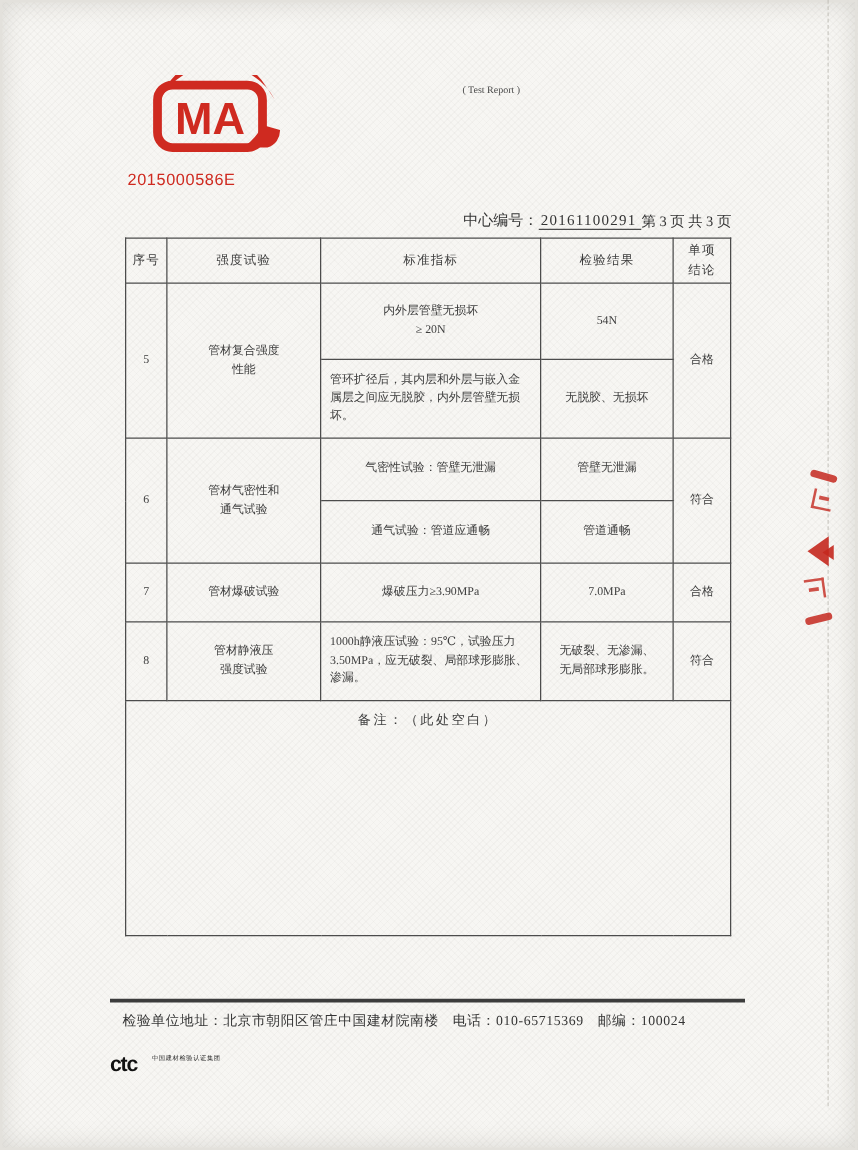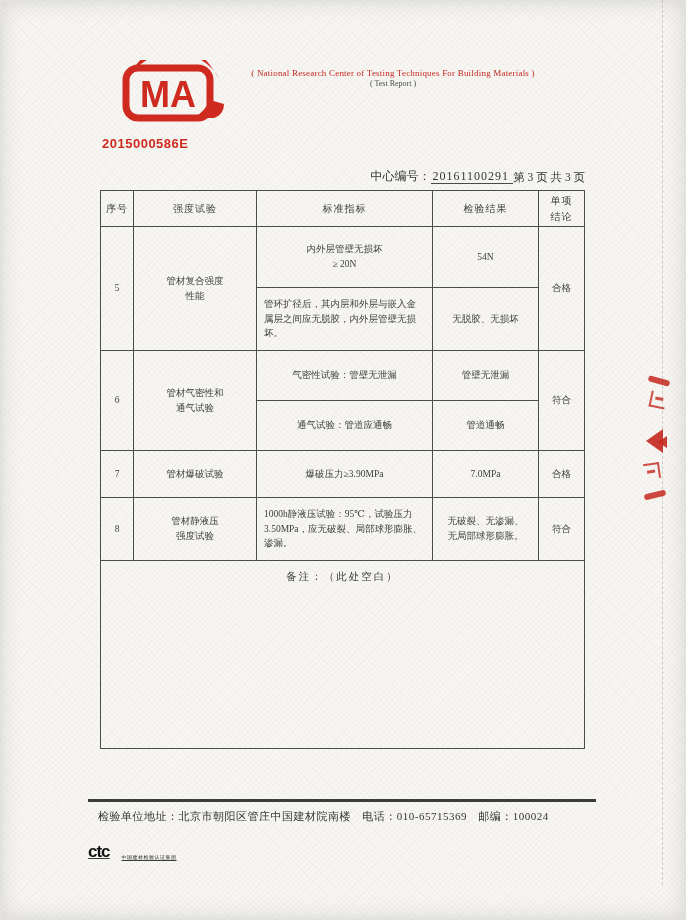--- a/index.html
+++ b/index.html
@@ -9,21 +9,21 @@
     background-color:#f7f6f3;
     background-image:
       repeating-linear-gradient(135deg, rgba(150,145,138,.055) 0 1px, transparent 1px 4px),
       repeating-linear-gradient(45deg, rgba(150,145,138,.045) 0 1px, transparent 1px 4px);
     box-shadow: inset 0 0 0 2px #e3e1dc, inset 0 0 22px rgba(120,115,105,.28);
   }
   .abs{position:absolute;}
   
   .cma{left:116px;top:60px;width:112px;height:64px;text-decoration:underline;}
   .cert-no{left:102px;top:136px;font-family:"Liberation Sans","DejaVu Sans",sans-serif;
-    font-size:13px;font-weight:bold;color:#cf2a20;letter-spacing:.5px;}
+    font-size:13px;font-weight:normal;color:#cf2a20;letter-spacing:.5px;}
   .head-center{left:178px;top:66px;width:430px;text-align:center;}
   .org-cn{font-size:27px;font-weight:bold;color:#c5271f;letter-spacing:2px;line-height:1.05;}
   .org-en{font-size:9px;color:#c5271f;margin-top:2px;letter-spacing:.2px;}
   .title-cn{font-size:21px;font-weight:bold;color:#2e2e2e;letter-spacing:10px;margin-top:5px;text-indent:10px;}
   .title-en{font-size:8px;color:#4a4a4a;margin-top:1px;}
   .center-line{left:100px;top:168px;width:485px;display:flex;justify-content:flex-end;
     align-items:flex-end;font-size:12px;color:#343434;}
   .center-no-val{border-bottom:1px solid #4a4a4a;padding:0 4px 0 2px;letter-spacing:1px;}
   .page-info{font-size:11.5px;}
   
@@ -32,21 +32,21 @@
     border:1.5px solid #4c4c4c;font-weight:normal;font-size:9.5px;line-height:1.55;
     text-align:center;vertical-align:middle;white-space:pre-line;padding:2px 3px;color:#3d3d3d;}
   .rpt-table th{font-size:10px;letter-spacing:1px;}
   .al{text-align:left !important;padding:3px 7px !important;}
   .remark-cell{vertical-align:top !important;text-align:left;
     padding:8px 10px !important;font-size:10.5px !important;letter-spacing:2px;}
   
   .footer-rule{left:88px;top:799px;width:508px;height:0;border-top:3px solid #3c3c3c;}
   .footer-text{left:98px;top:809px;width:498px;font-size:11px;color:#343434;letter-spacing:.5px;}
   .footer-text span{margin-right:8px;}
-  .ctc-block{left:88px;top:843px;display:flex;align-items:flex-end;gap:12px;text-decoration:underline;}
+  .ctc-block{left:88px;top:843px;display:flex;align-items:flex-start;gap:12px;}
   .ctc-word{font-family:"Liberation Sans","DejaVu Sans",sans-serif;font-weight:bold;
     font-size:17px;letter-spacing:-1px;color:#111;line-height:1;}
   .ctc-sub{font-size:5px;color:#1c1c1c;letter-spacing:.5px;filter:blur(.4px);}
   
   .edge-line{right:23px;top:0;height:885px;border-left:1px dashed #bdbab2;opacity:.7;}
   .frag-stroke{background:#c4281e;border-radius:3px;opacity:.85;}
   .fs1{left:648px;top:378px;width:22px;height:6px;transform:rotate(16deg);}
   .fs2{left:644px;top:492px;width:22px;height:6px;transform:rotate(-14deg);}
   .frag-glyph{width:14px;height:14px;opacity:.8;transform:rotate(12deg);}
   .fg1{left:650px;top:392px;border-left:2.5px solid #c4281e;border-bottom:2.5px solid #c4281e;}
@@ -64,21 +64,20 @@
   <svg width="112" height="64" viewBox="0 0 112 64">
     <path d="M96 10 A46 46 0 0 0 18 10 L 12 22 A52 52 0 0 1 104 22 Z" fill="#cf2a20" transform="translate(0,-2)"></path>
     <rect x="10" y="8" width="84" height="50" rx="12" fill="none" stroke="#cf2a20" stroke-width="7"></rect>
     <path d="M94 40 A46 40 0 0 1 78 58 L 98 58 A14 14 0 0 0 108 44 Z" fill="#cf2a20"></path>
     <text x="52" y="47" text-anchor="middle" font-family="Liberation Sans, sans-serif" font-size="36" font-weight="bold" fill="#cf2a20">MA</text>
   </svg>
 </div>
 <div class="abs cert-no">2015000586E</div>
 
 <div class="abs head-center">
-  <div class="org-en">( National Research Center of Testing Techniques For Building Materials )</div>
   <div class="title-en">( Test Report )</div>
 </div>
 
 <div class="abs center-line">
   <div>
     <span>中心编号：</span><span class="center-no-val">20161100291</span>
   </div>
   <div class="page-info">第 3 页 共 3 页</div>
 </div>
 

